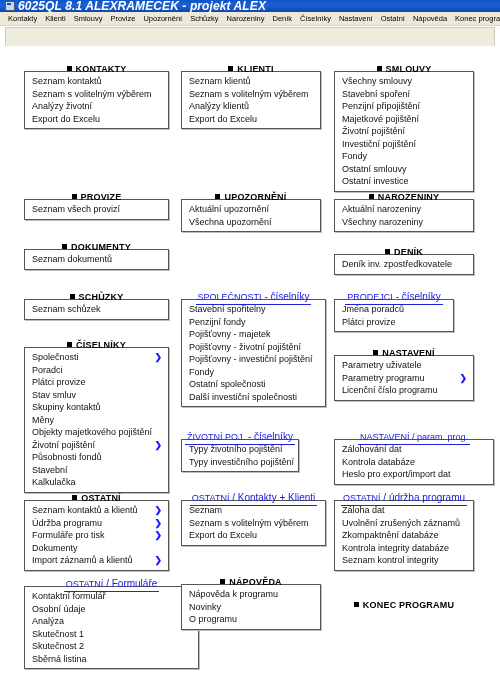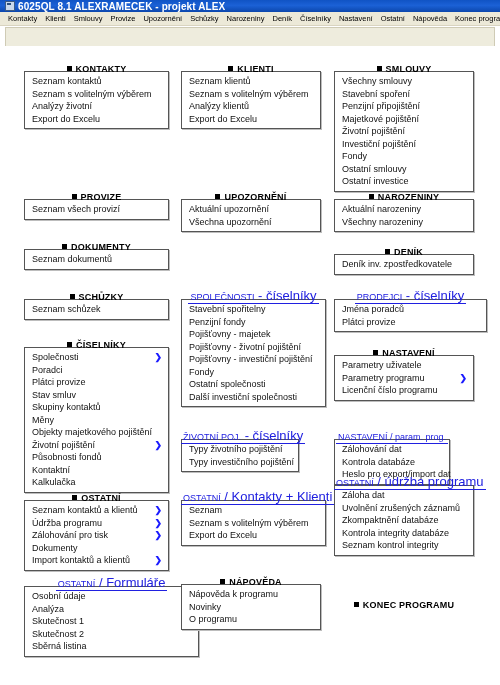--- a/index.html
+++ b/index.html
@@ -21,22 +21,23 @@
   }
   #titlebar .tb-icon{
     width:8px;height:8px;margin-right:3px;margin-left:2px;
     background:#c8d8ec;border:1px solid #3a5a86;
     position:relative;flex:0 0 auto;
   }
   #titlebar .tb-icon:before{
     content:"";position:absolute;left:1px;top:1px;width:4px;height:2px;background:#2b4f7e;
   }
   #titlebar .tb-title{
-    color:#ffffff;font-size:10px;font-weight:bold;white-space:nowrap;
+    color:#ffffff;font-size:12px;font-weight:bold;white-space:nowrap;
     letter-spacing:0.1px;
+    font-style:italic;
   }
 
   #menubar{
     height:14px;
     background:#ece9d8;
     border-bottom:1px solid #d9d4c0;
     display:flex;align-items:center;
     padding:0 4px;
     box-sizing:border-box;
     overflow:hidden;
@@ -83,21 +84,21 @@
     margin-right:4px;vertical-align:1px;
   }
   .grp-title.blue{
     color:#2020e0;font-weight:normal;font-size:9px;
     border-bottom:1px solid #2020e0;
     display:inline-block;
     padding:0 2px 0 2px;
     letter-spacing:0;
   }
   .grp-title-wrap{text-align:center;height:13px;}
-  .grp-title.blue .sm{font-size:13px;margin-top:15px;}
+  .grp-title.blue .sm{font-size:10px;margin-top:15px;}
 
   .box{
     border:1px solid #555555;
     background:#ffffff;
     box-shadow:1px 1px 0 #bdbdbd;
     padding:3px 0 3px 0;
     box-sizing:border-box;
   }
   .box .it{
     font-size:9px;color:#111;
@@ -187,43 +188,44 @@
     <div class="box">
         <div class="it"><span>Společnosti</span><span class="arw">❯</span></div>
         <div class="it"><span>Poradci</span></div>
         <div class="it"><span>Plátci provize</span></div>
         <div class="it"><span>Stav smluv</span></div>
         <div class="it"><span>Skupiny kontaktů</span></div>
         <div class="it"><span>Měny</span></div>
         <div class="it"><span>Objekty majetkového pojištění</span></div>
         <div class="it"><span>Životní pojištění</span><span class="arw">❯</span></div>
         <div class="it"><span>Působnosti fondů</span></div>
-        <div class="it"><span>Kontaktní</span></div>
+        <div class="it"><span>Stavební</span></div>
         <div class="it"><span>Kalkulačka</span></div>
       </div>
   </div>
 
   <div class="grp" style="left:24px;top:441px;width:145px;">
     <div class="grp-title-wrap">
       <span class="grp-title"><span class="sq"></span><span>OSTATNÍ</span></span>
     </div>
     <div class="box">
         <div class="it"><span>Seznam kontaktů a klientů</span><span class="arw">❯</span></div>
         <div class="it"><span>Údržba programu</span><span class="arw">❯</span></div>
-        <div class="it"><span>Zálohování pro tisk</span><span class="arw">❯</span></div>
+        <div class="it"><span>Formuláře pro tisk</span><span class="arw">❯</span></div>
         <div class="it"><span>Dokumenty</span></div>
-        <div class="it"><span>Import kontaktů a klientů</span><span class="arw">❯</span></div>
+        <div class="it"><span>Import záznamů a klientů</span><span class="arw">❯</span></div>
       </div>
   </div>
 
   <div class="grp" style="left:24px;top:527px;width:175px;">
     <div class="grp-title-wrap">
       <span class="grp-title blue"><span>OSTATNÍ</span><span class="sm"> / Formuláře</span></span>
     </div>
     <div class="box">
+        <div class="it"><span>Kontaktní formulář</span></div>
         <div class="it"><span>Osobní údaje</span></div>
         <div class="it"><span>Analýza</span></div>
         <div class="it"><span>Skutečnost 1</span></div>
         <div class="it"><span>Skutečnost 2</span></div>
         <div class="it"><span>Sběrná listina</span></div>
       </div>
   </div>
 
   <div class="grp" style="left:181px;top:12px;width:140px;">
     <div class="grp-title-wrap">
@@ -324,53 +326,53 @@
 
   <div class="grp" style="left:334px;top:195px;width:140px;">
     <div class="grp-title-wrap">
       <span class="grp-title"><span class="sq"></span><span>DENÍK</span></span>
     </div>
     <div class="box">
         <div class="it"><span>Deník inv. zpostředkovatele</span></div>
       </div>
   </div>
 
-  <div class="grp" style="left:334px;top:240px;width:153px;">
+  <div class="grp" style="left:334px;top:240px;width:120px;">
     <div class="grp-title-wrap">
       <span class="grp-title blue"><span>PRODEJCI</span><span class="sm"> - číselníky</span></span>
     </div>
     <div class="box">
         <div class="it"><span>Jména poradců</span></div>
         <div class="it"><span>Plátci provize</span></div>
       </div>
   </div>
 
   <div class="grp" style="left:334px;top:296px;width:140px;">
     <div class="grp-title-wrap">
       <span class="grp-title"><span class="sq"></span><span>NASTAVENÍ</span></span>
     </div>
     <div class="box">
         <div class="it"><span>Parametry uživatele</span></div>
         <div class="it"><span>Parametry programu</span><span class="arw">❯</span></div>
         <div class="it"><span>Licenční číslo programu</span></div>
       </div>
   </div>
 
-  <div class="grp" style="left:334px;top:380px;width:116px;">
+  <div class="grp" style="left:334px;top:380px;width:160px;">
     <div class="grp-title-wrap">
       <span class="grp-title blue"><span>NASTAVENÍ / param. prog.</span><span class="sm"></span></span>
     </div>
     <div class="box">
         <div class="it"><span>Zálohování dat</span></div>
         <div class="it"><span>Kontrola databáze</span></div>
         <div class="it"><span>Heslo pro export/import dat</span></div>
       </div>
   </div>
 
-  <div class="grp" style="left:334px;top:426px;width:140px;">
+  <div class="grp" style="left:334px;top:441px;width:140px;">
     <div class="grp-title-wrap">
       <span class="grp-title blue"><span>OSTATNÍ</span><span class="sm"> / údržba programu</span></span>
     </div>
     <div class="box">
         <div class="it"><span>Záloha dat</span></div>
         <div class="it"><span>Uvolnění zrušených záznamů</span></div>
         <div class="it"><span>Zkompaktnění databáze</span></div>
         <div class="it"><span>Kontrola integrity databáze</span></div>
         <div class="it"><span>Seznam kontrol integrity</span></div>
       </div>

